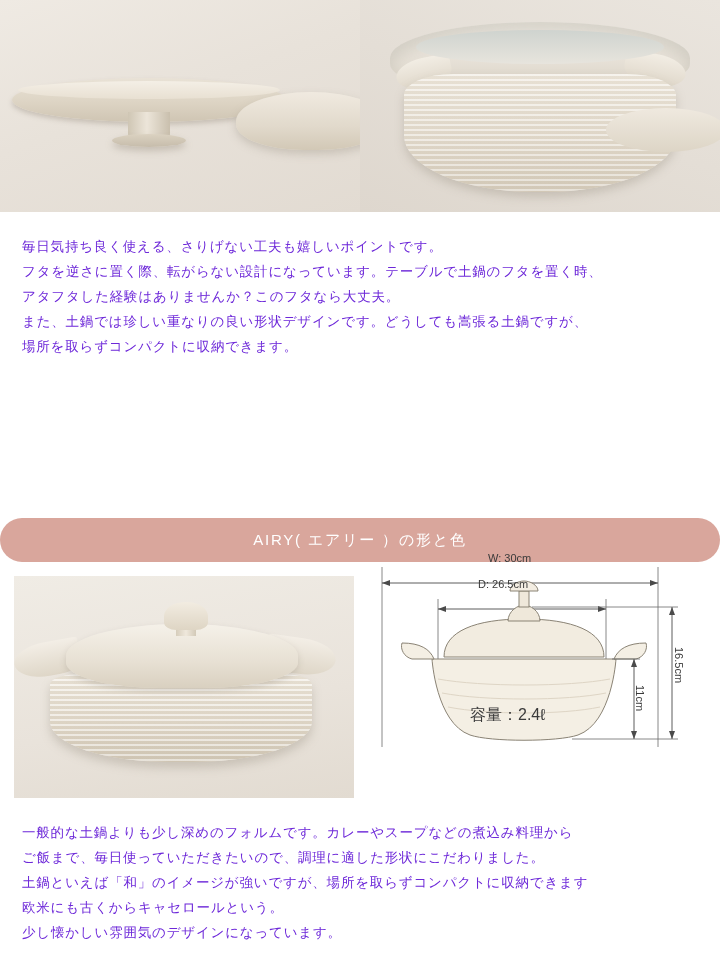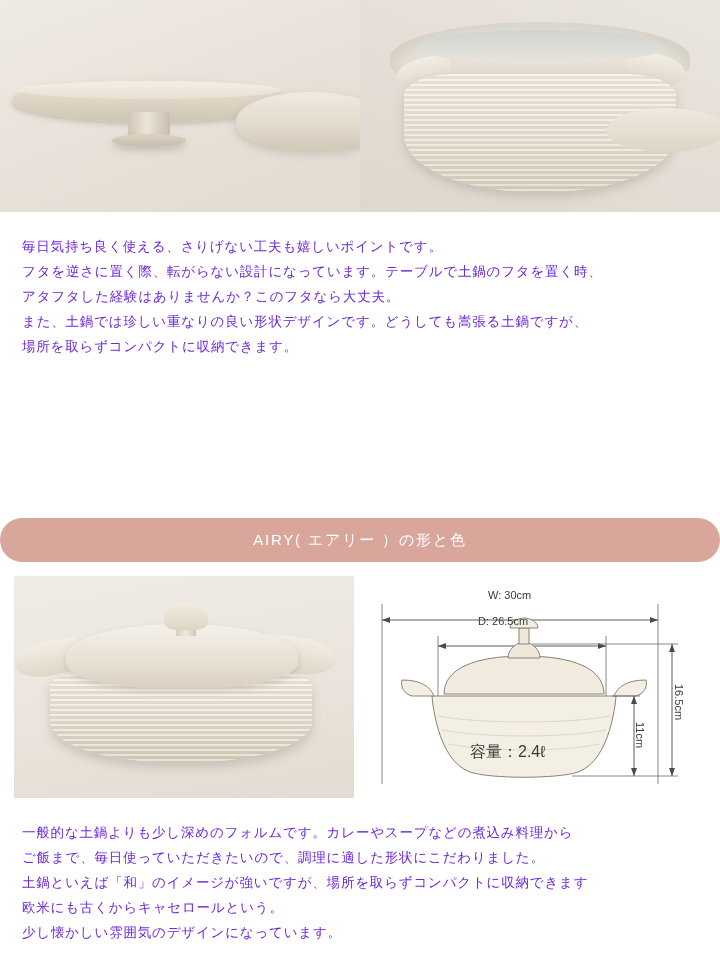--- a/index.html
+++ b/index.html
@@ -247,21 +247,21 @@
     height: 36px;
     border-radius: 8% 60% 60% 40%;
     background: linear-gradient(180deg, #f3eee6 0%, #ded6c7 100%);
     transform: rotate(8deg);
   }
 
   
   .diagram {
     position: absolute;
     left: 372px;
-    top: 584px;
+    top: 547px;
     width: 334px;
     height: 222px;
   }
   .diagram svg { display: block; }
 </style>
 </head>
 <body>
 
 <div class="photo-strip">
   <div class="photo photo-left">

